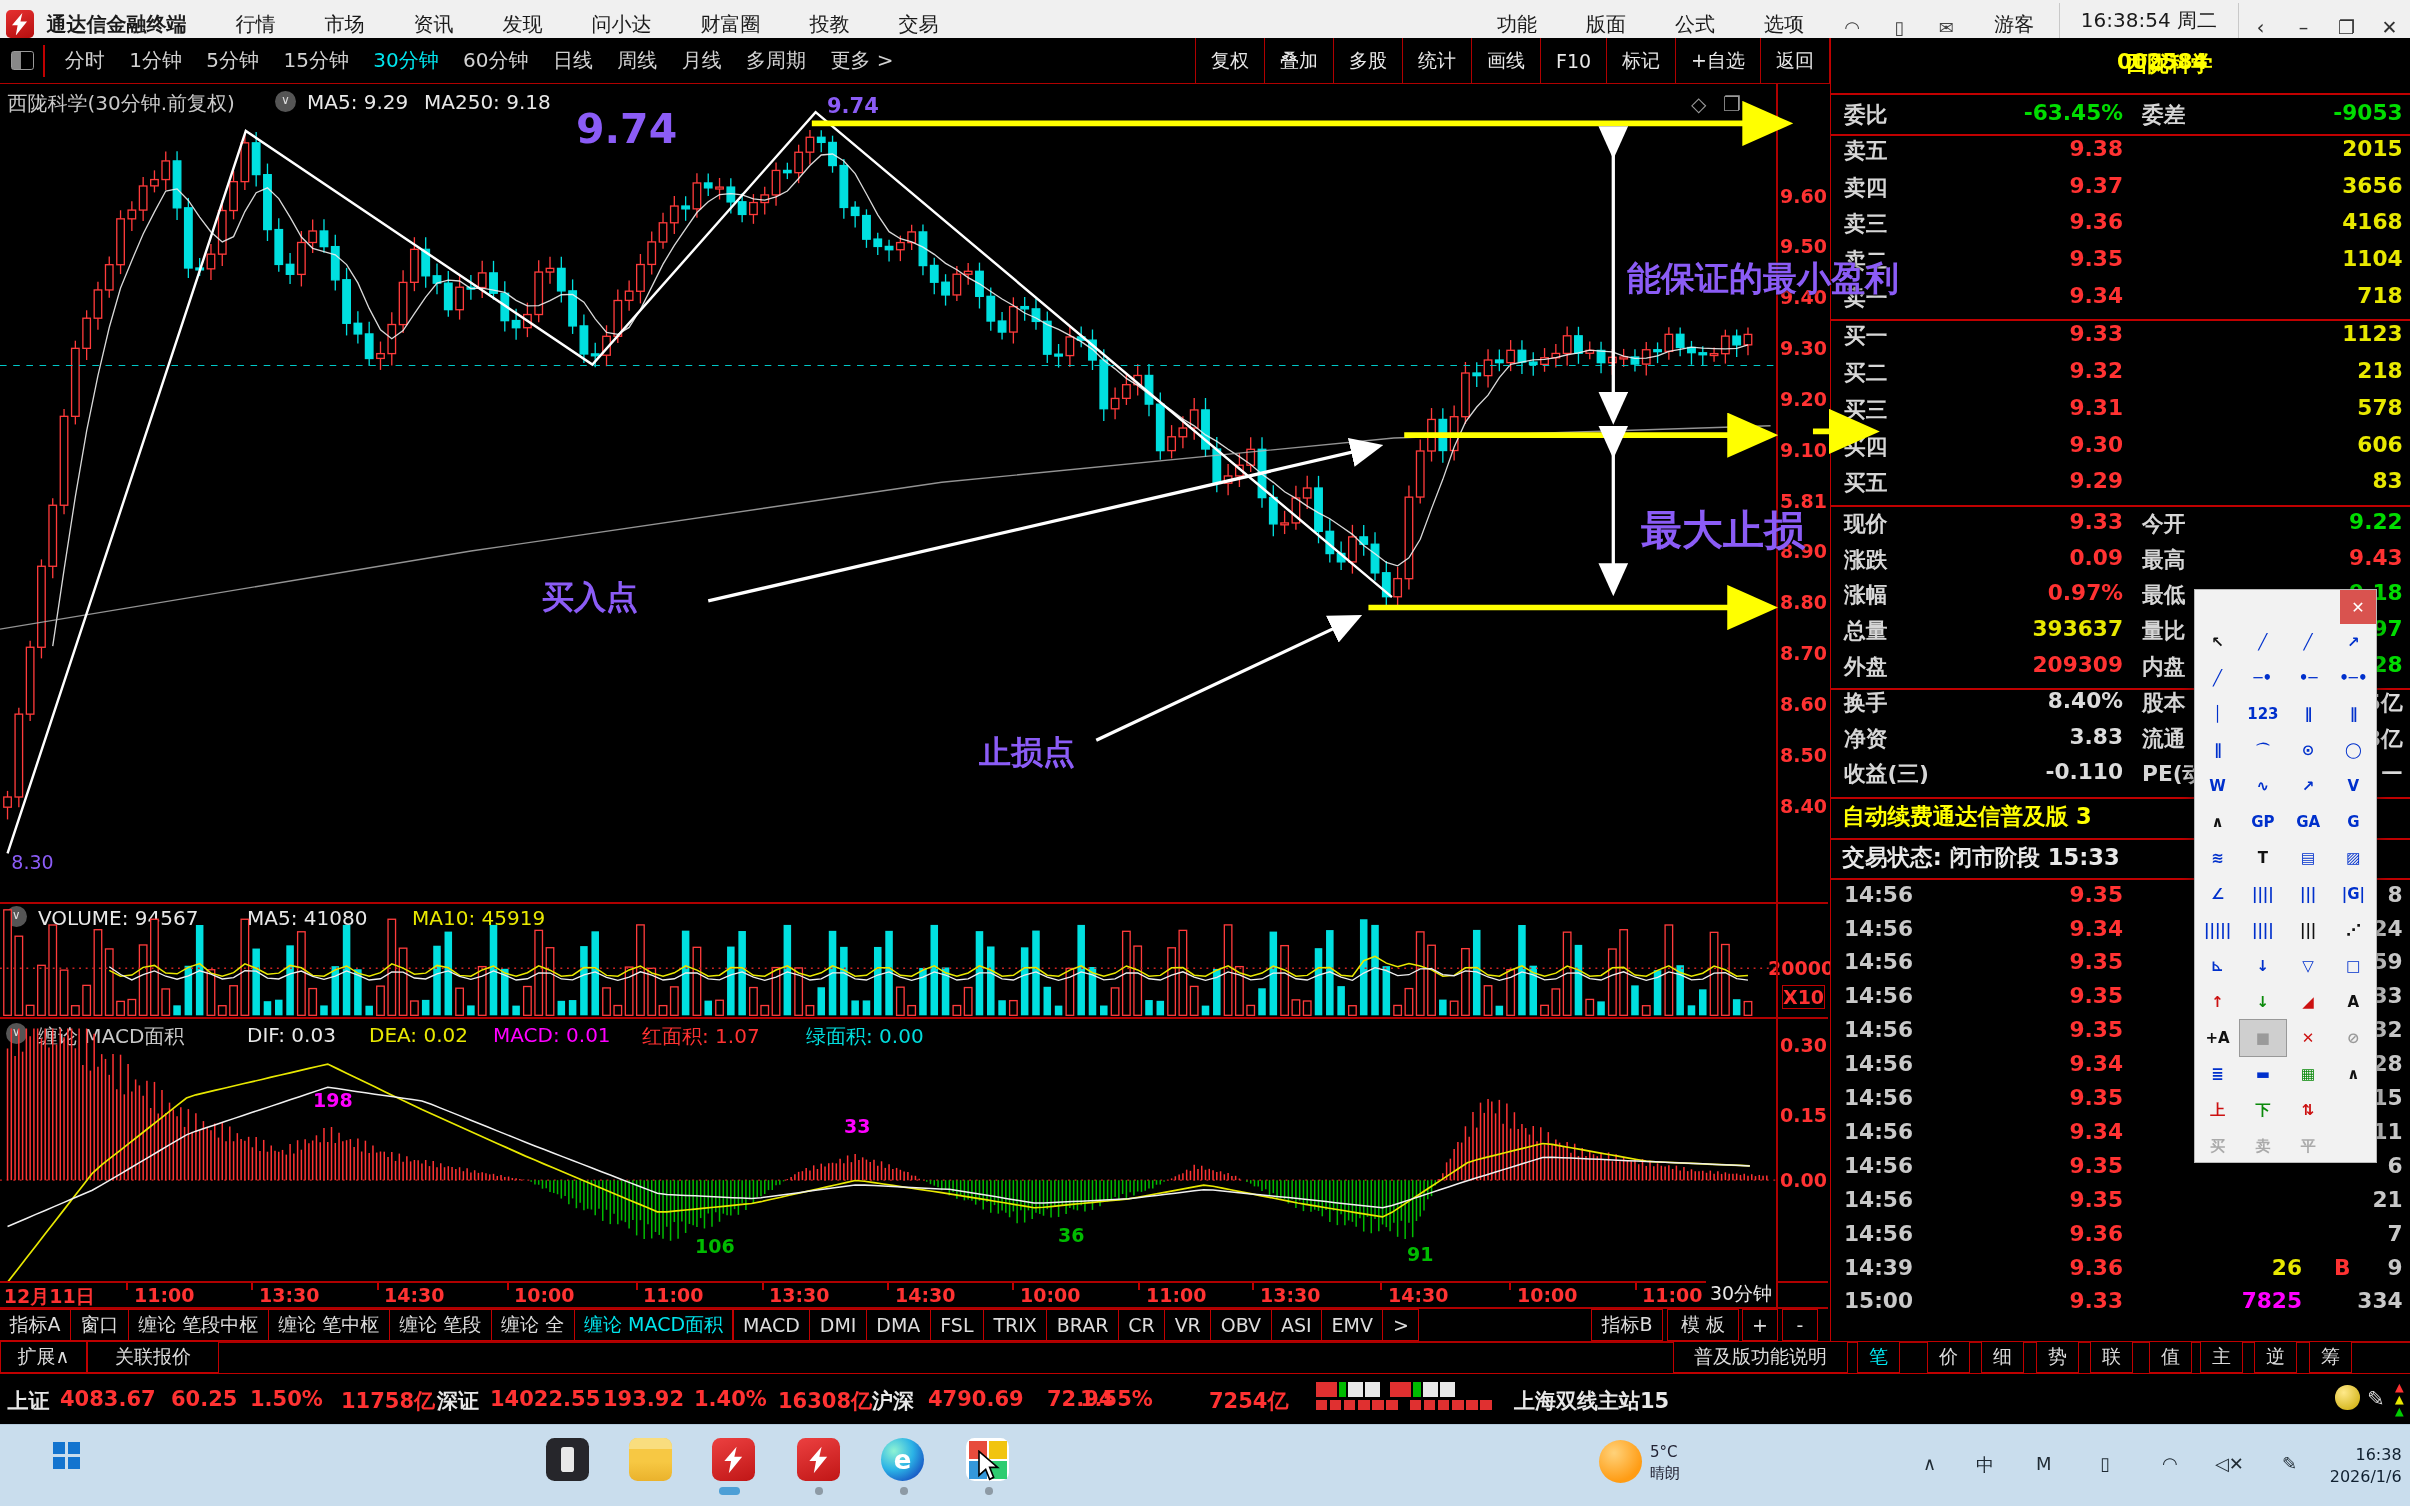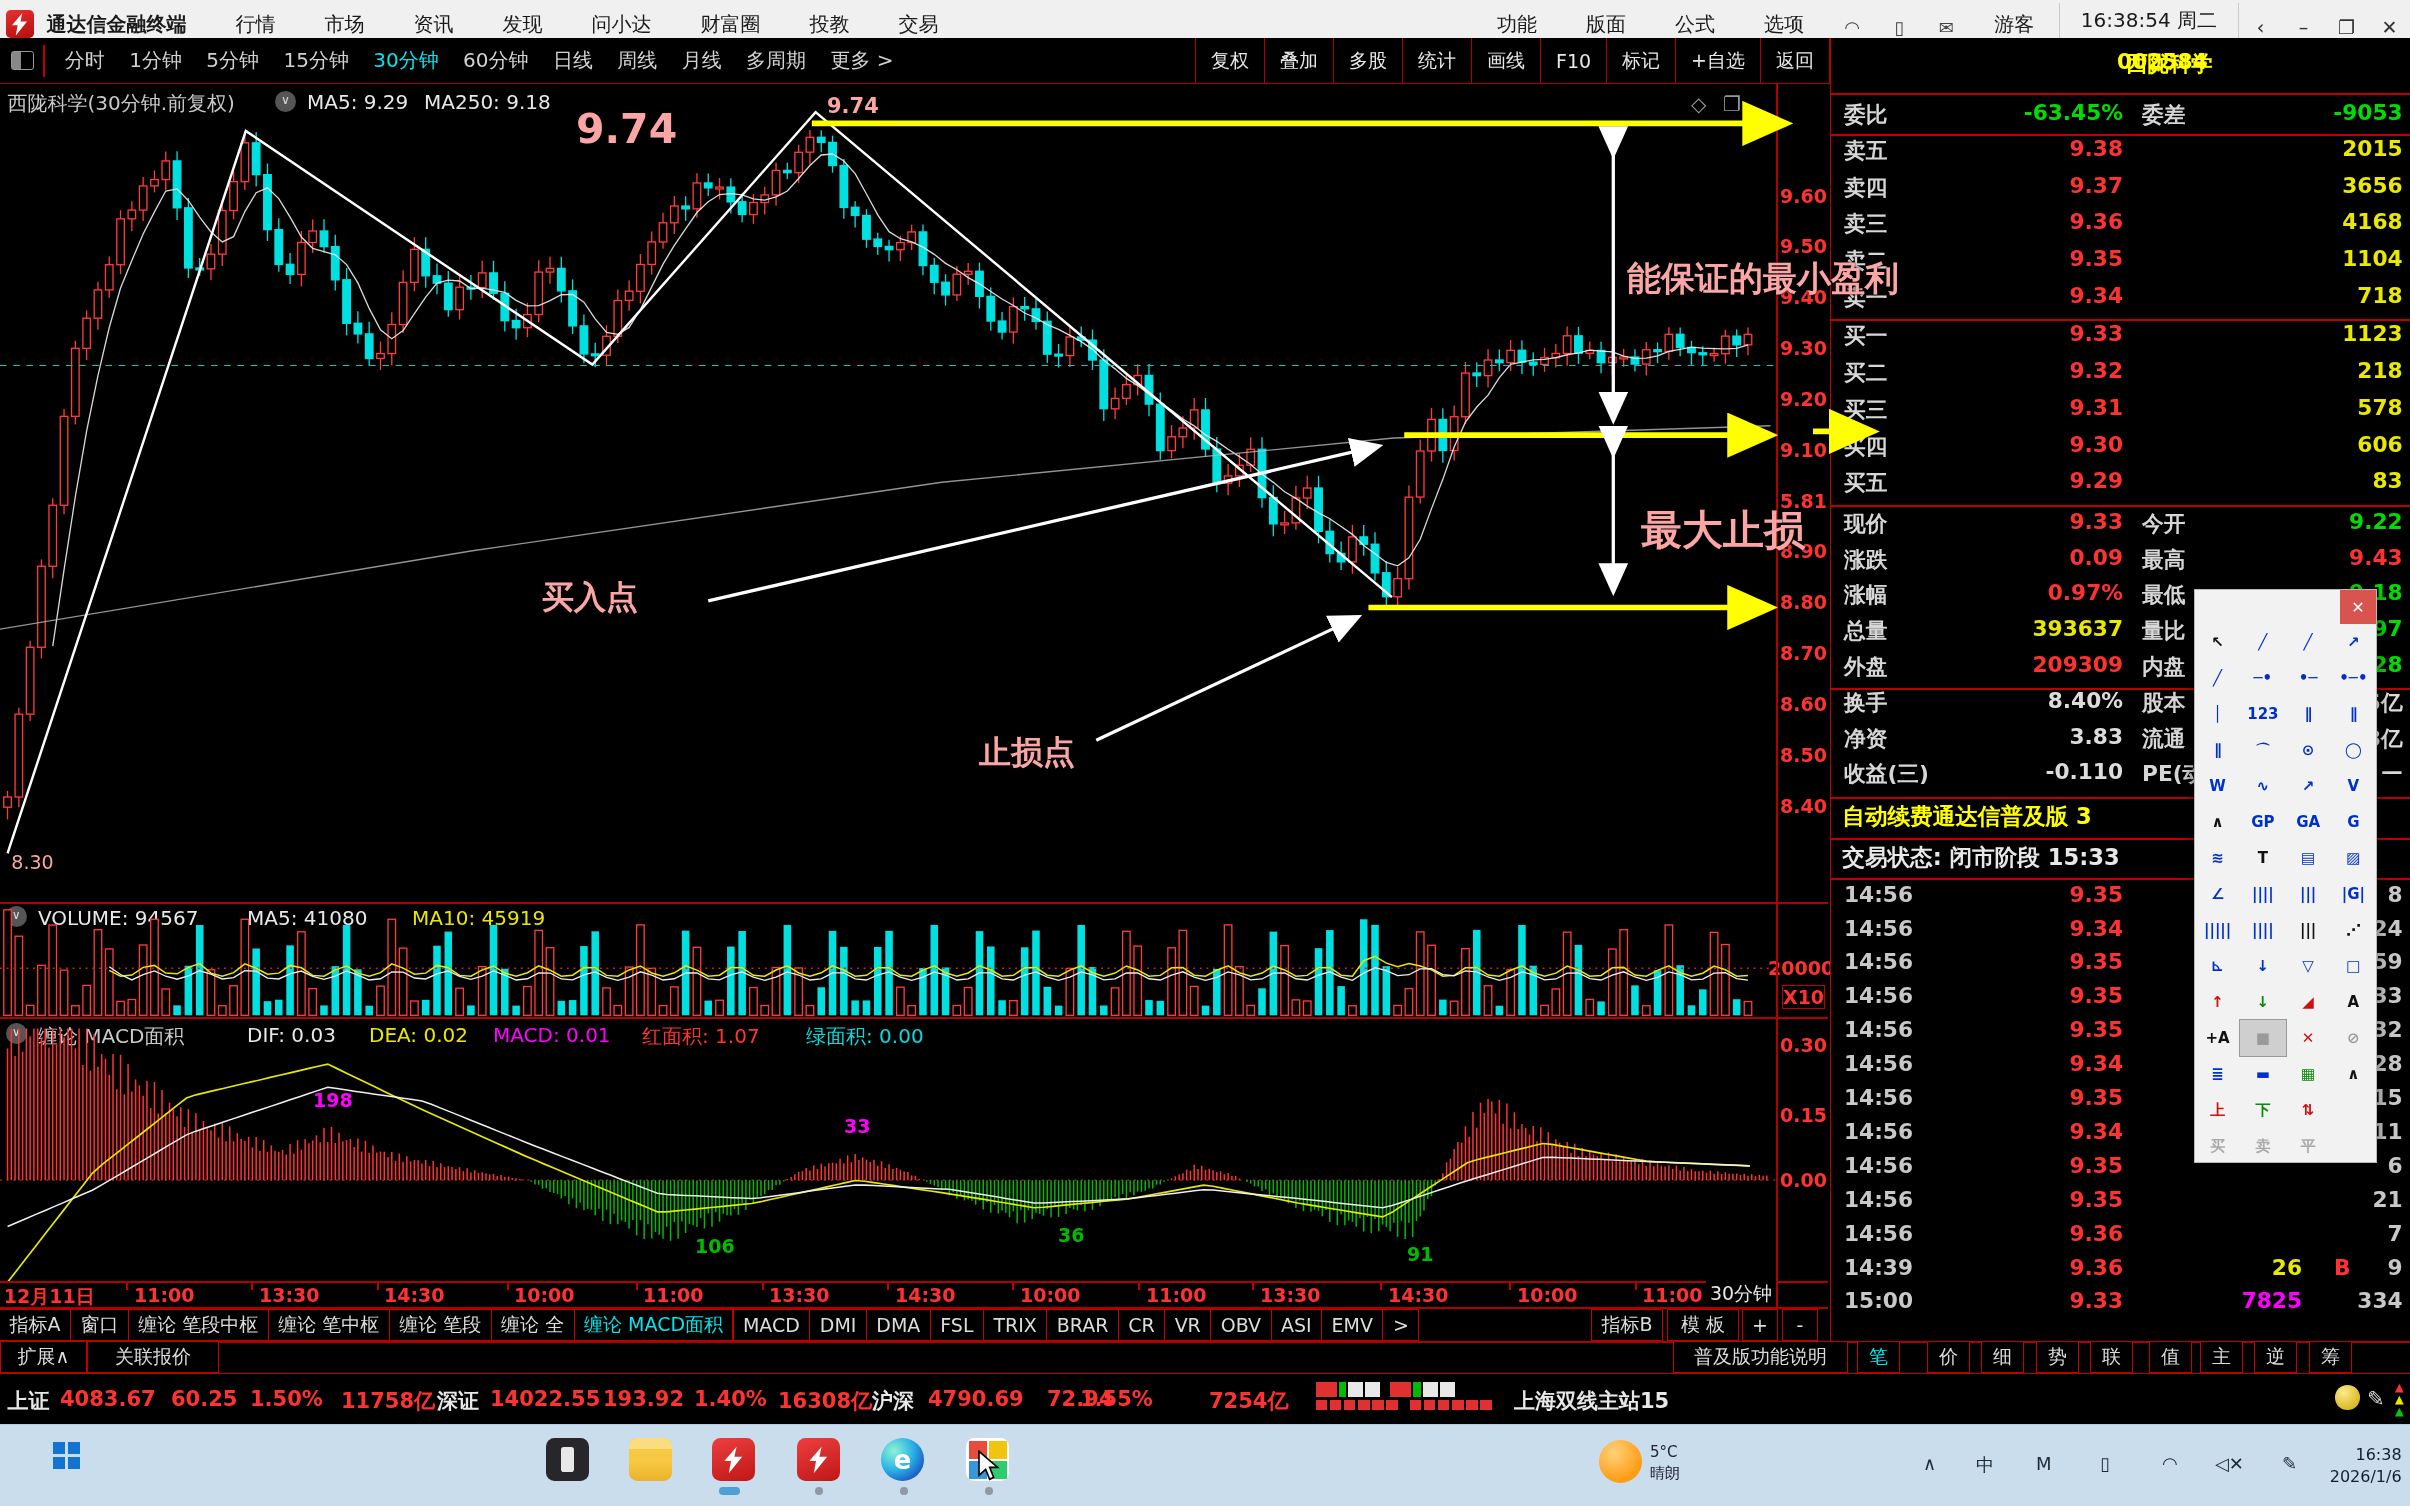--- a/index.html
+++ b/index.html
@@ -21,21 +21,21 @@
 #layout-ico{width:22.6px;height:19px;border:1.9px solid #9a9a9a;border-radius:2.8px;margin:0 9.4px 0 11.3px;background:linear-gradient(90deg,#888 0 45%,#000 45%)}
 .tb-div{width:1.9px;height:32px;background:#c00000;margin-right:7.5px}
 #toolbtns{margin-left:auto;display:flex;height:100%}
 .tbtn{color:#e8e8e8;font-size:19px;padding:12px 15px;display:flex;align-items:center;border-left:1.9px solid #b00000;white-space:nowrap}
 .tbtn:last-child{border-right:1.9px solid #b00000}
 
 .hdr-t{position:absolute;font-size:20px;color:#c9c9c9;white-space:nowrap}
 .hdr-w{color:#e8e8e8}.hdr-y{color:#e8e800}.hdr-m{color:#ff00ff}.hdr-r{color:#ff3232}.hdr-c{color:#00dddd}
 .circ-ico{position:absolute;width:21px;height:21px;border-radius:50%;background:#555;color:#ddd;font-size:12.2px;text-align:center;line-height:19px}
 .axis-lab{position:absolute;width:45px;text-align:right;font-size:19px;font-weight:700;color:#ff3232;white-space:nowrap}
-.anno{position:absolute;color:#fca5a5;font-weight:700;white-space:nowrap;z-index:14;text-shadow:0 0 2.8px #000}
+.anno{position:absolute;color:#8b5cf6;font-weight:700;white-space:nowrap;z-index:14;text-shadow:0 0 2.8px #000}
 .tlab{position:absolute;font-size:19px;font-weight:700;color:#ff3232;white-space:nowrap}
 svg{position:absolute;left:0;top:0}
 #gfx{z-index:1}
 #anno-svg{z-index:13;pointer-events:none}
 .redline{position:absolute;background:#b00000;z-index:5}
 
 .cell{position:absolute;height:32px;border:0.9px solid #c00000;color:#dcdcdc;font-size:19px;display:flex;align-items:center;justify-content:center;background:#000;white-space:nowrap;z-index:6}
 .cell.sel{color:#00e5ee}
 #tabs{position:absolute;left:0;top:1309px;height:32px;display:flex;z-index:6}
 #tabs .tab{height:32px;border:0.9px solid #c00000;margin-left:-0.9px;color:#dcdcdc;font-size:19px;padding:0 9.4px;display:flex;align-items:center;white-space:nowrap;background:#000}

